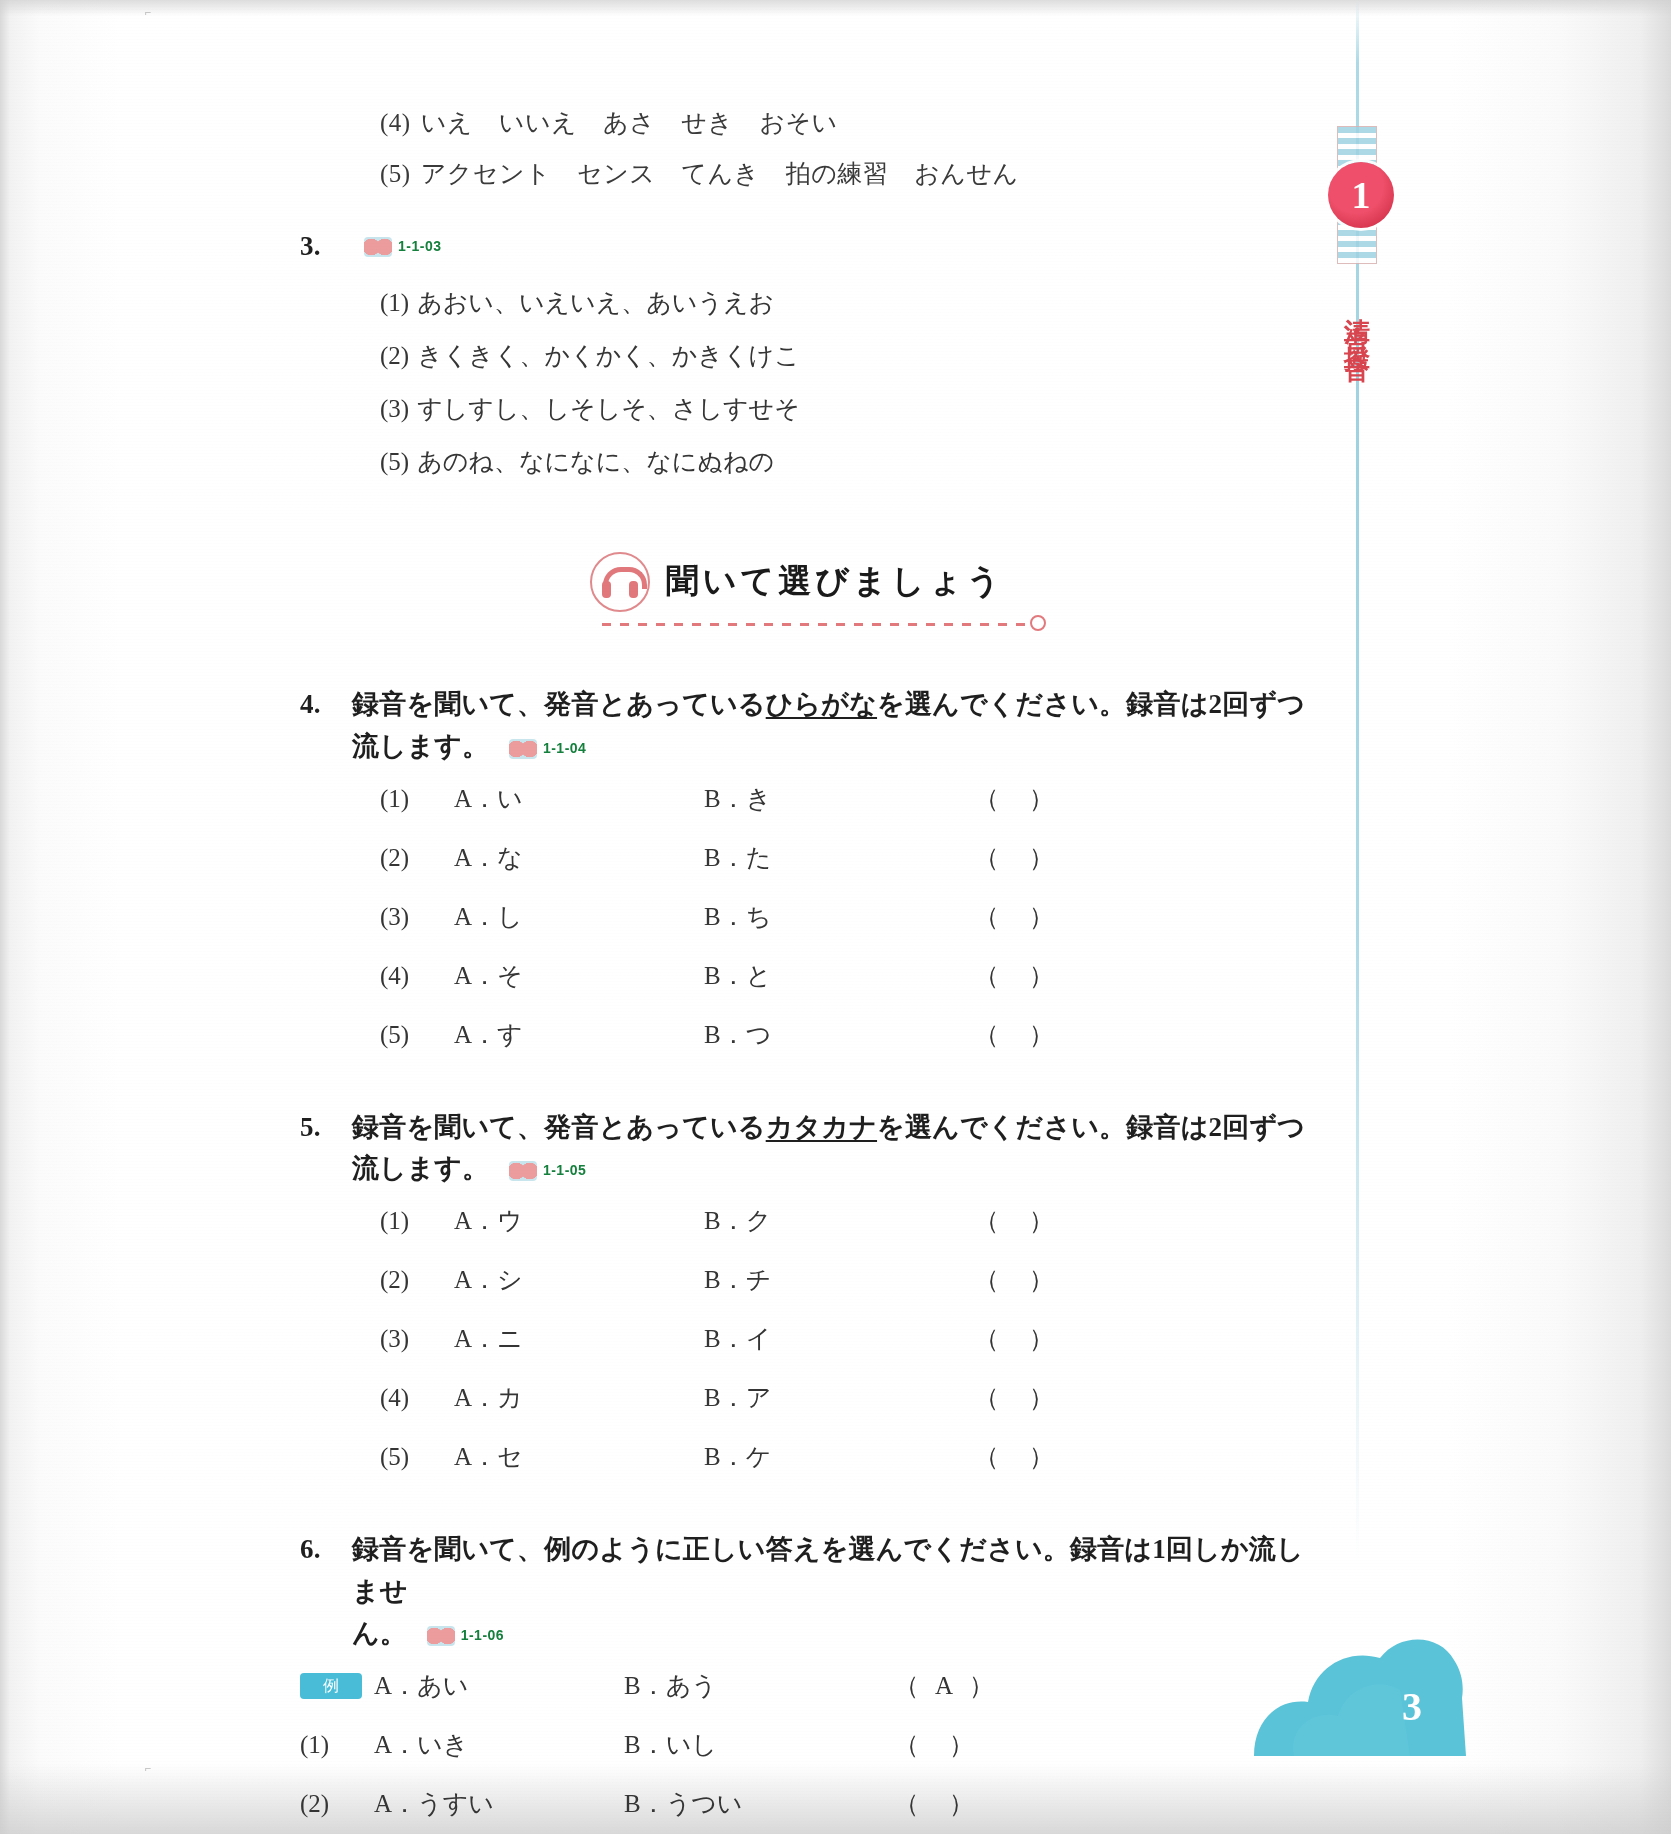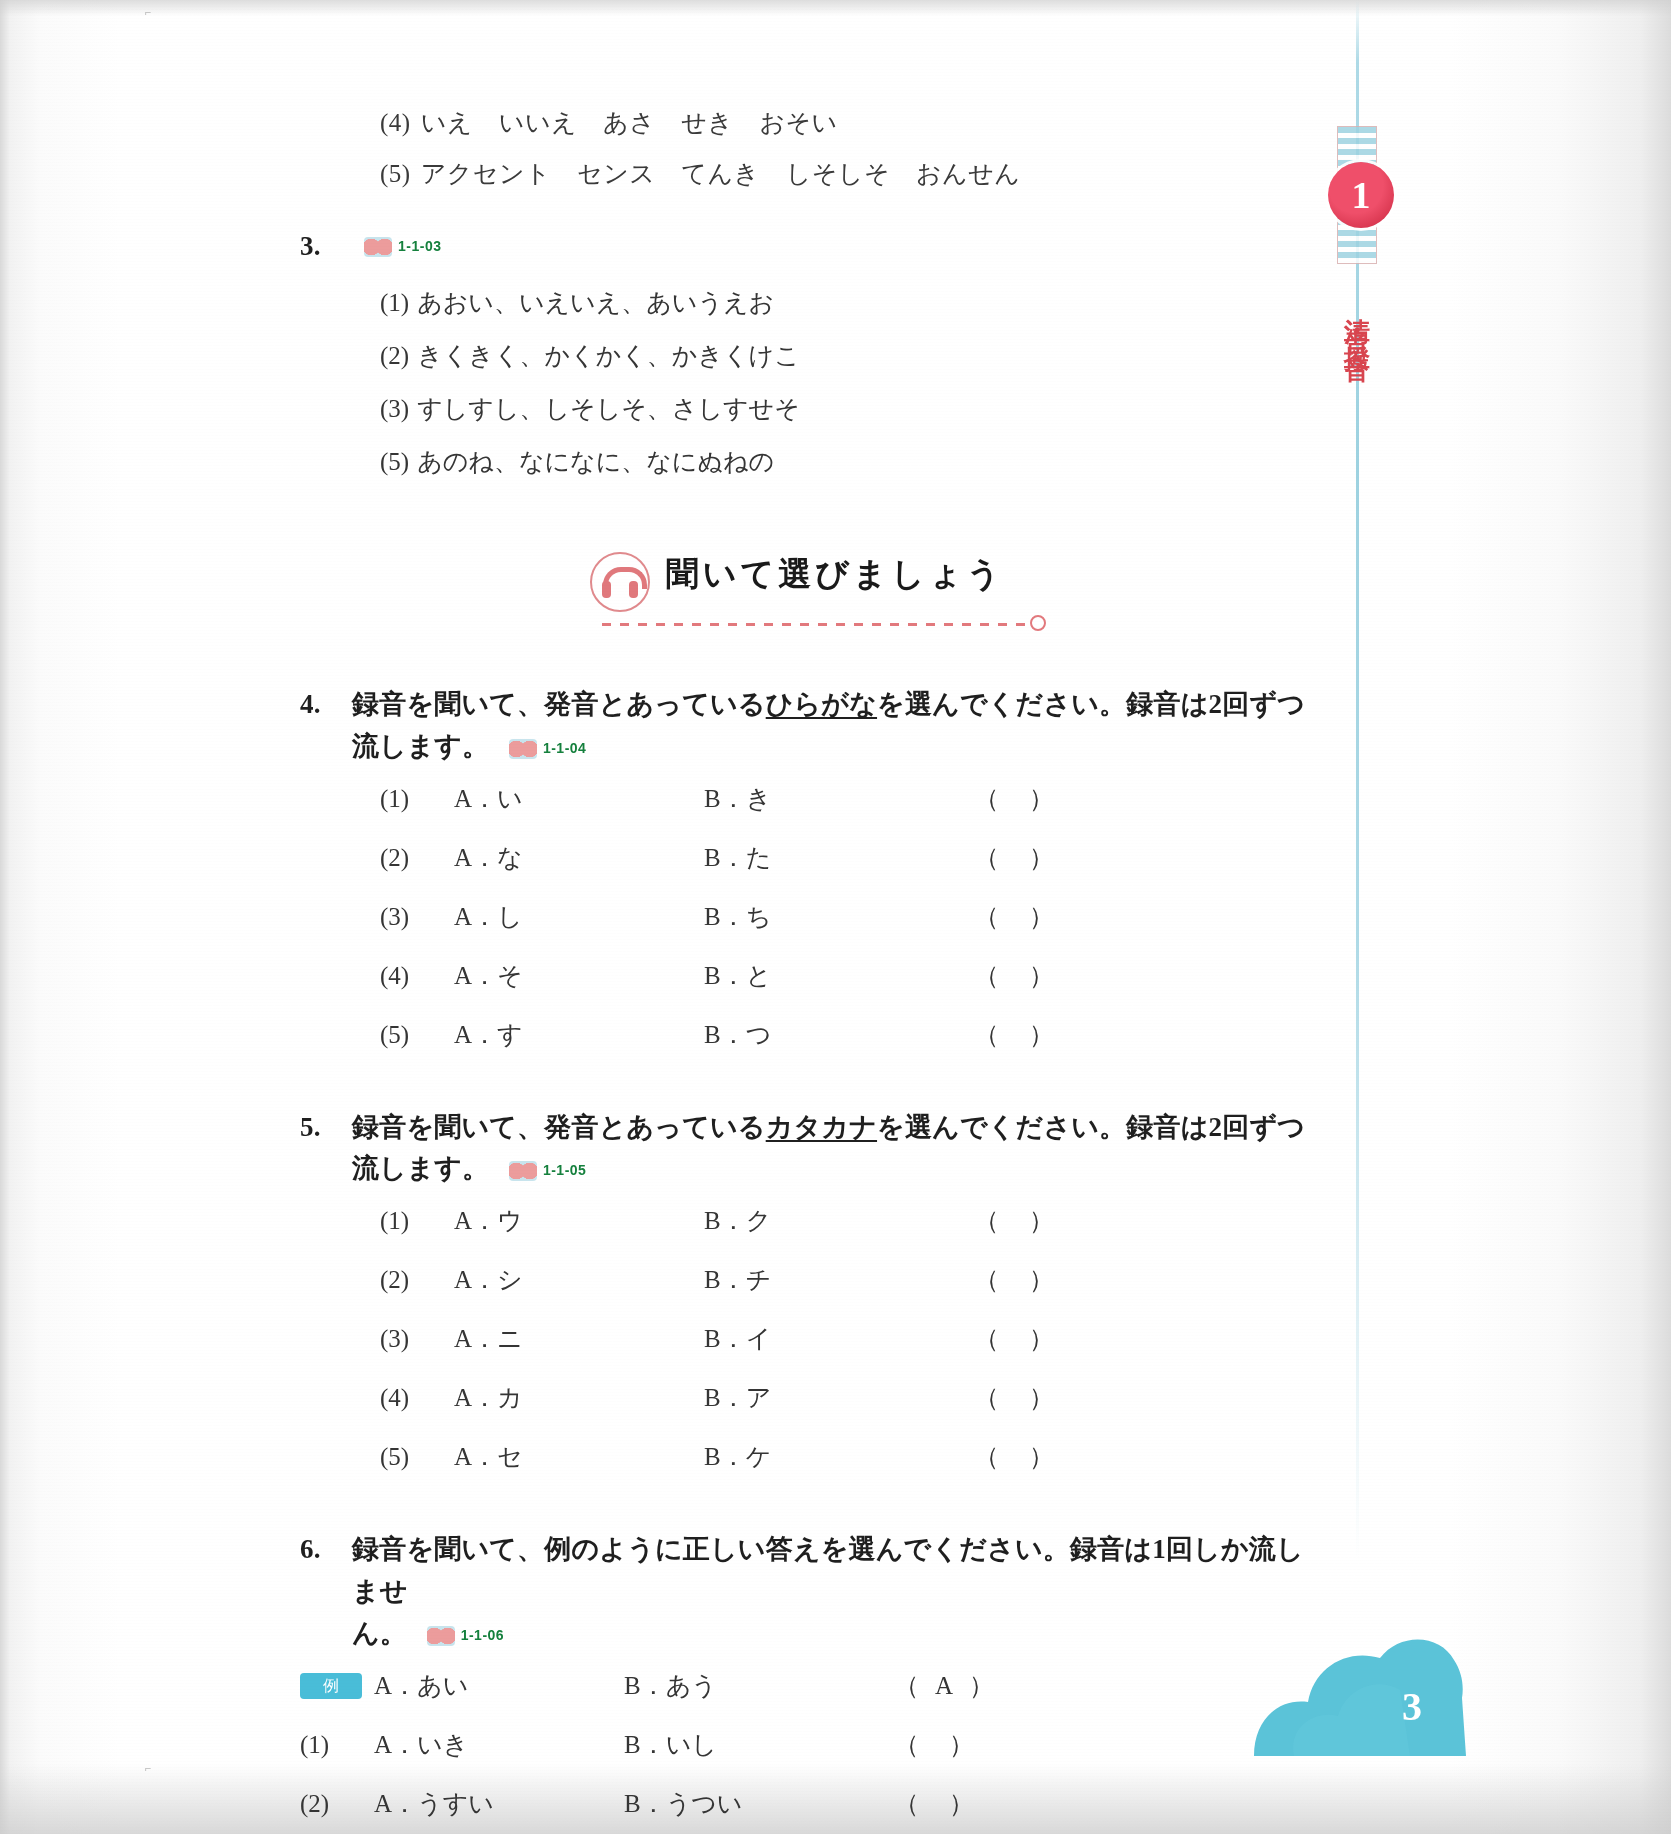--- a/index.html
+++ b/index.html
@@ -148,20 +148,21 @@
 
   
   .banner-wrap {
     margin: 78px 0 0 0;
     display: flex;
     justify-content: center;
   }
   .banner {
     position: relative;
     display: inline-flex;
+    align-items: center;
     gap: 16px;
     padding: 0 26px 14px 0;
   }
   .hp-circle {
     width: 56px; height: 56px;
     border: 2px solid #e08a8d;
     border-radius: 50%;
     position: relative;
     flex: 0 0 56px;
   }
@@ -349,21 +350,21 @@
     <div class="pnum">3</div>
   </div>
 
   <div class="content">
 
     <div>
       <div class="sub-line">
         <span class="num">(4)</span><span class="tok">いえ</span><span class="tok">いいえ</span><span class="tok">あさ</span><span class="tok">せき</span><span class="tok">おそい</span>
       </div>
       <div class="sub-line">
-        <span class="num">(5)</span><span class="tok">アクセント</span><span class="tok">センス</span><span class="tok">てんき</span><span class="tok">しそしそ</span><span class="tok">おんせん</span>
+        <span class="num">(5)</span><span class="tok">アクセント</span><span class="tok">センス</span><span class="tok">てんき</span><span class="tok">拍の練習</span><span class="tok">おんせん</span>
       </div>
     </div>
 
     <div class="q">
       <div class="q-head">
         <span class="q-num">3.</span>
         <span class="q-text">
           <span class="audio-chip">
             <span class="audio-ico"></span>
             <span class="audio-trk">1-1-03</span>

